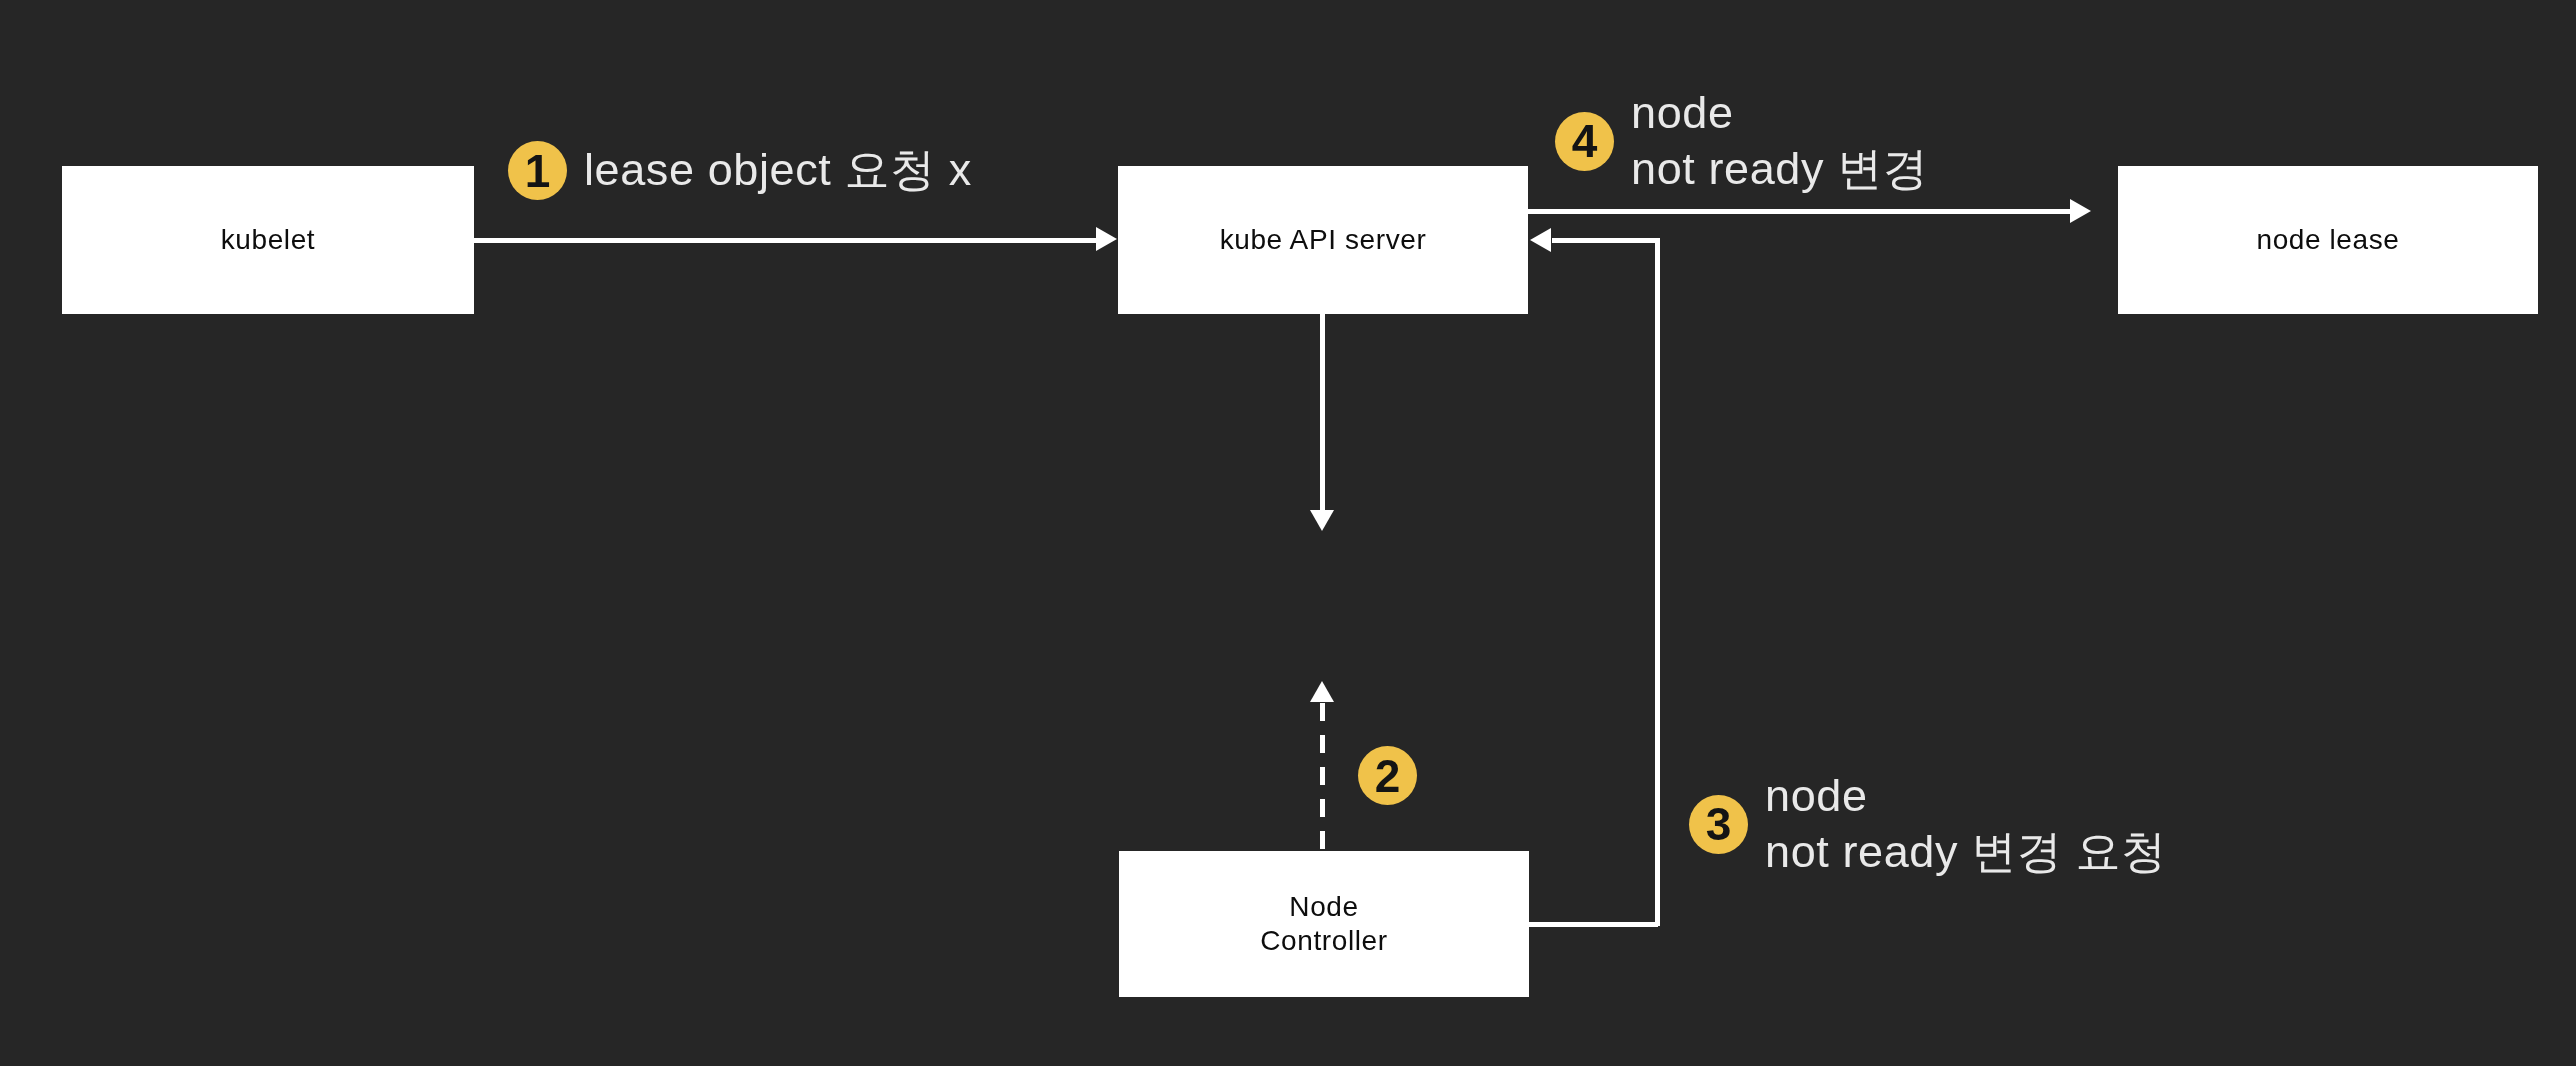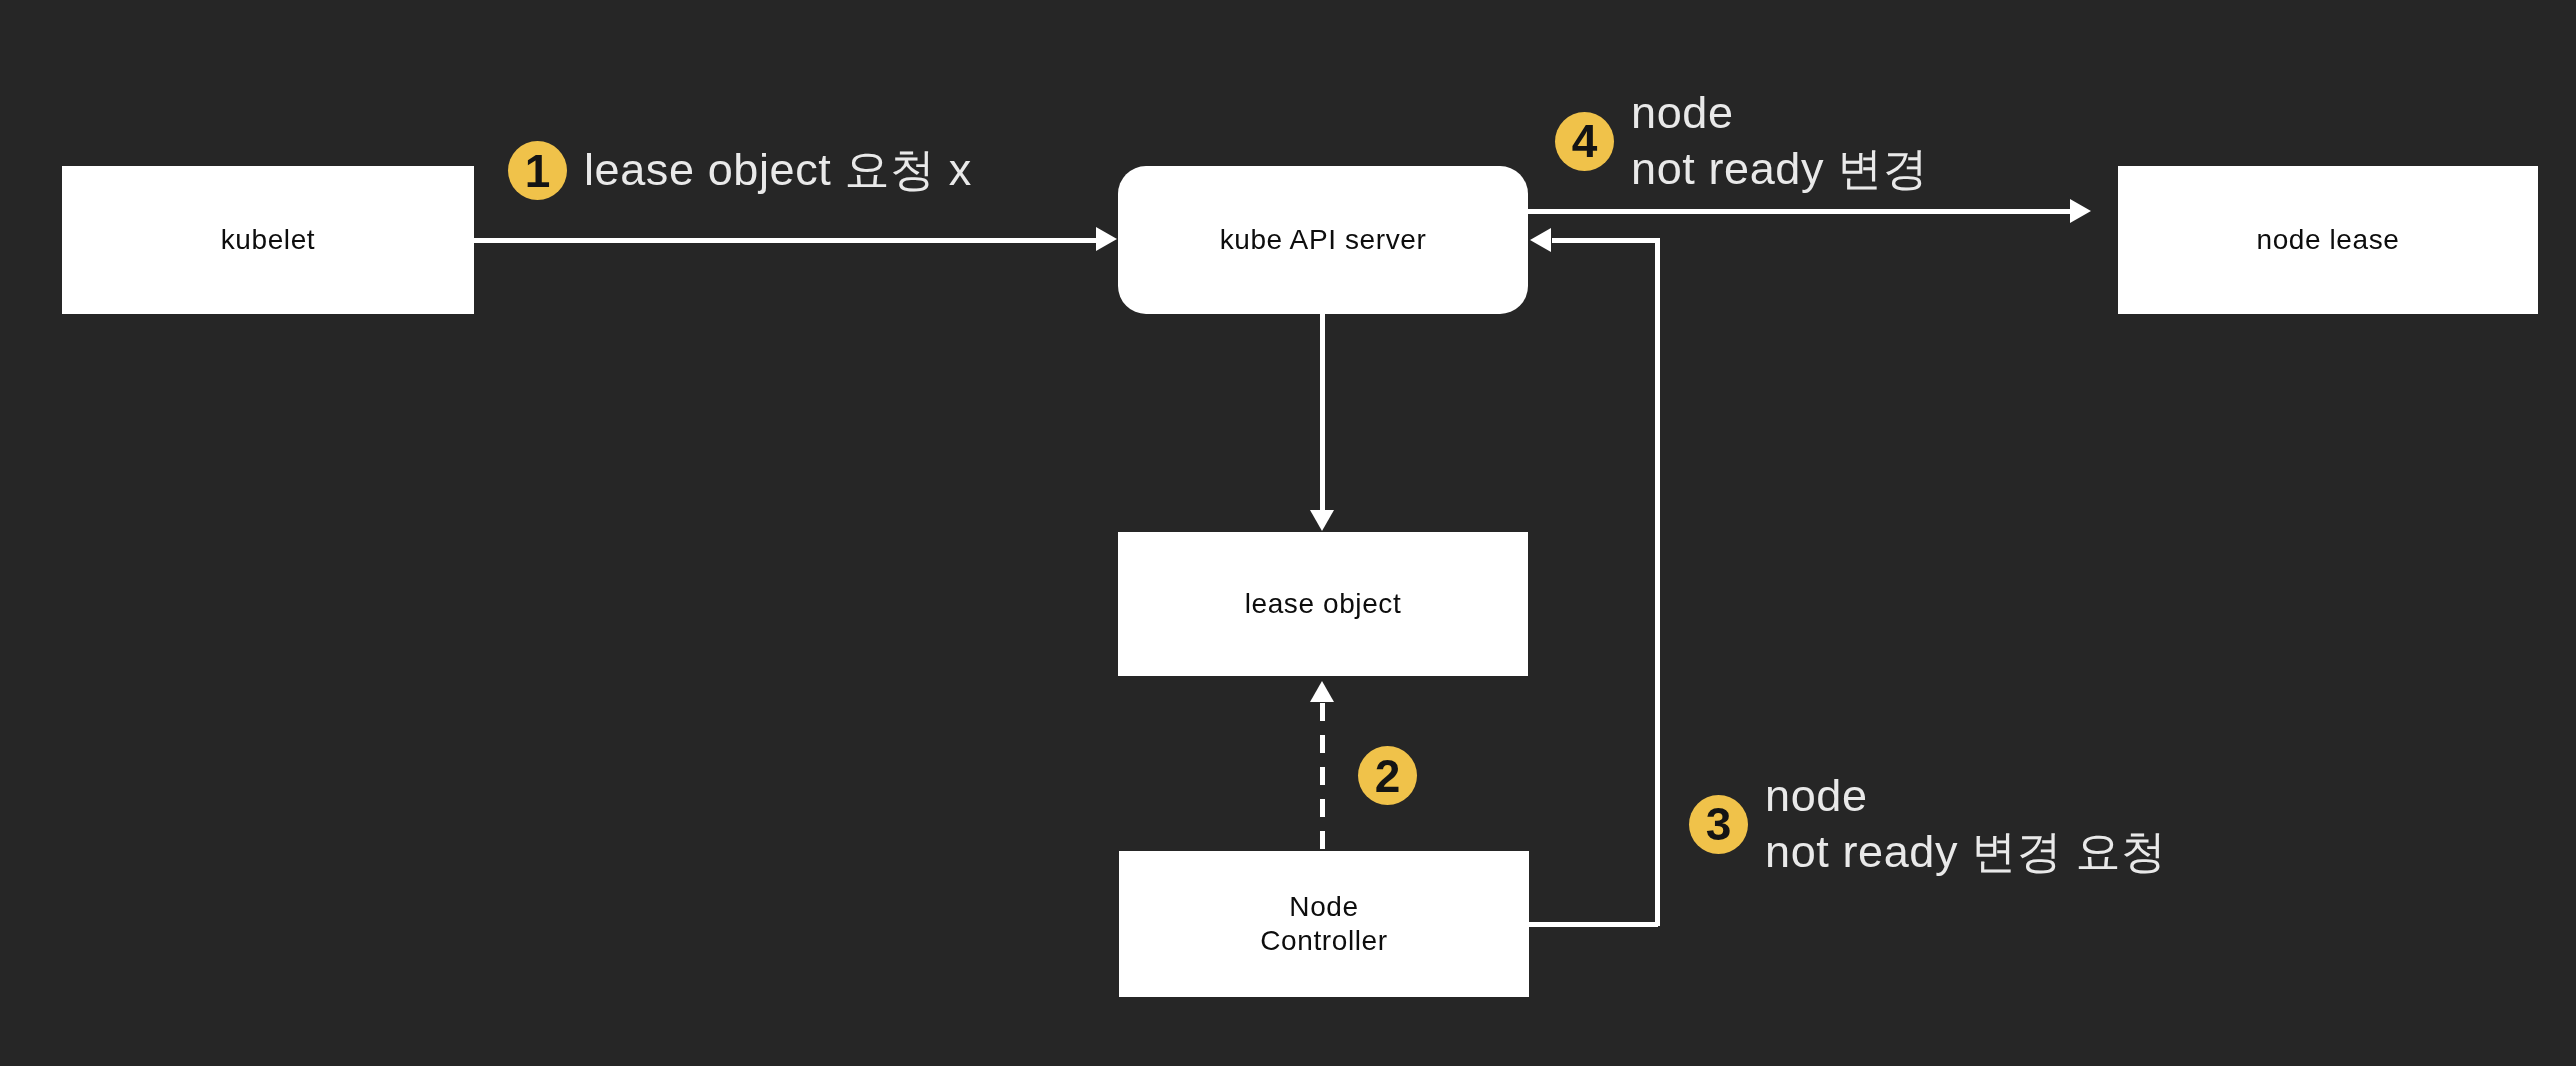--- a/index.html
+++ b/index.html
@@ -89,21 +89,21 @@
   .ann-text {
     color: var(--label-text, #e9e9e9);
     font-size: 45px;
     font-weight: 500;
     letter-spacing: 0.6px;
     line-height: 1.25;
     white-space: pre-line;
   }
   
   #n-kubelet        { left: 62px;  top: 166px;  width: 412px; height: 148px; }
-  #n-api-server     { left: 1118px; top: 166px;  width: 410px; height: 148px; border-radius: 28px; }
+  #n-api-server     { left: 1118px; top: 166px;  width: 410px; height: 148px; }
   #n-node-object    { left: 2118px; top: 166px;  width: 420px; height: 148px; }
   #n-lease-object   { left: 1118px; top: 532px;  width: 410px; height: 144px; }
   #n-node-controller{ left: 1119px; top: 851px; width: 410px; height: 146px; }
   
   #e1      { left: 474px;  top: 238px;  width: 622px; height: 4.5px; }
   #e1-head { left: 1096px; top: 227px; }
   #e2      { left: 1320px; top: 314px;  width: 4.5px;  height: 197px; }
   #e2-head { left: 1310px; top: 510px; }
   #e3      { left: 1320px; top: 703px; width: 4.5px;  height: 148px; }
   #e3-head { left: 1310px; top: 681px; }
@@ -143,23 +143,20 @@
 
   <div class="node" id="n-kubelet">
     <span class="node-label">kubelet</span>
   </div>
   <div class="node" id="n-api-server">
     <span class="node-label">kube API server</span>
   </div>
   <div class="node" id="n-node-object">
     <span class="node-label">node lease</span>
   </div>
-  <div class="node" id="n-lease-object">
-    <span class="node-label">lease object</span>
-  </div>
   <div class="node" id="n-node-controller">
     <span class="node-label">Node
 Controller</span>
   </div>
 
   <div class="annotation" id="a1">
     <div class="badge">1</div>
     <div class="ann-text">lease object 요청 x</div>
   </div>
   <div class="annotation" id="a2">

